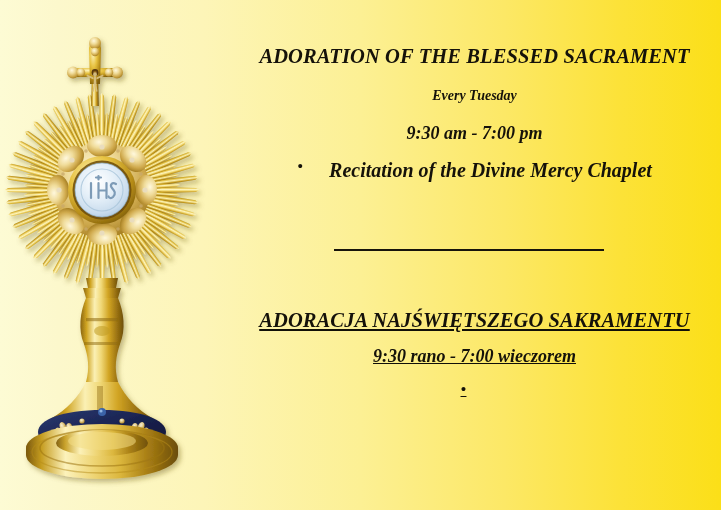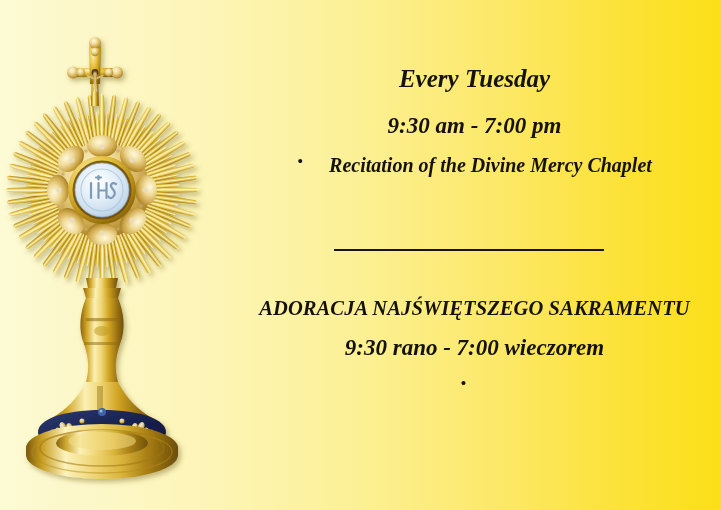--- a/index.html
+++ b/index.html
@@ -54,24 +54,24 @@
     color: #15120a;
     line-height: 1.18;
     white-space: nowrap;
   }
 
   .heading {
     font-size: 20.5px;
     letter-spacing: 0.1px;
   }
   .subheading {
-    font-size: 25px;
+    font-size: 14px;
   }
   .time {
-    font-size: 23px;
+    font-size: 18px;
     text-align: center;
   }
 
   .bullet-block {
     margin-top: 13px;
   }
   .bullet-row {
     display: flex;
     justify-content: center;
     align-items: flex-start;
@@ -106,21 +106,21 @@
   }
 
   #section-en { position: absolute; left: 0; top: 44px; width: 100%; }
   #section-en .heading  { margin-bottom: 0; }
   #section-en .subheading { margin-top: 20px; }
   #section-en .time { margin-top: 18px; }
 
   #divider-wrap { position: absolute; left: 0; top: 249px; width: 100%; }
   #divider-wrap hr { margin-left: 106px; }
 
-  #section-pl { position: absolute; left: 0; top: 296px; width: 100%; }
+  #section-pl { position: absolute; left: 0; top: 308px; width: 100%; text-decoration: underline; }
   #section-pl .subheading { margin-top: 21px; }
   #section-pl .time { margin-top: 14px; }
 </style>
 </head>
 <body>
 
 <div id="poster">
 
   <div id="monstrance">
     <svg width="230" height="510" viewBox="0 0 230 510" xmlns="http://www.w3.org/2000/svg">
@@ -649,20 +649,21 @@
           <ellipse cx="102" cy="441" rx="34" ry="9" fill="#f2dd84" opacity="0.55"></ellipse>
         </g>
 
       </g>
     </svg>
   </div>
 
   <div id="content">
 
     <div id="section-en">
+      <div class="line heading">ADORATION OF THE BLESSED SACRAMENT</div>
 
       <div class="line subheading">Every Tuesday</div>
 
       <div class="line time">9:30 am - 7:00 pm</div>
 
       <div class="bullet-block">
         <div class="bullet-row" id="bullet-en">
           <span class="bullet-dot">•</span>
           <span class="bullet-text">
             <span>Recitation of the Divine Mercy Chaplet</span>

